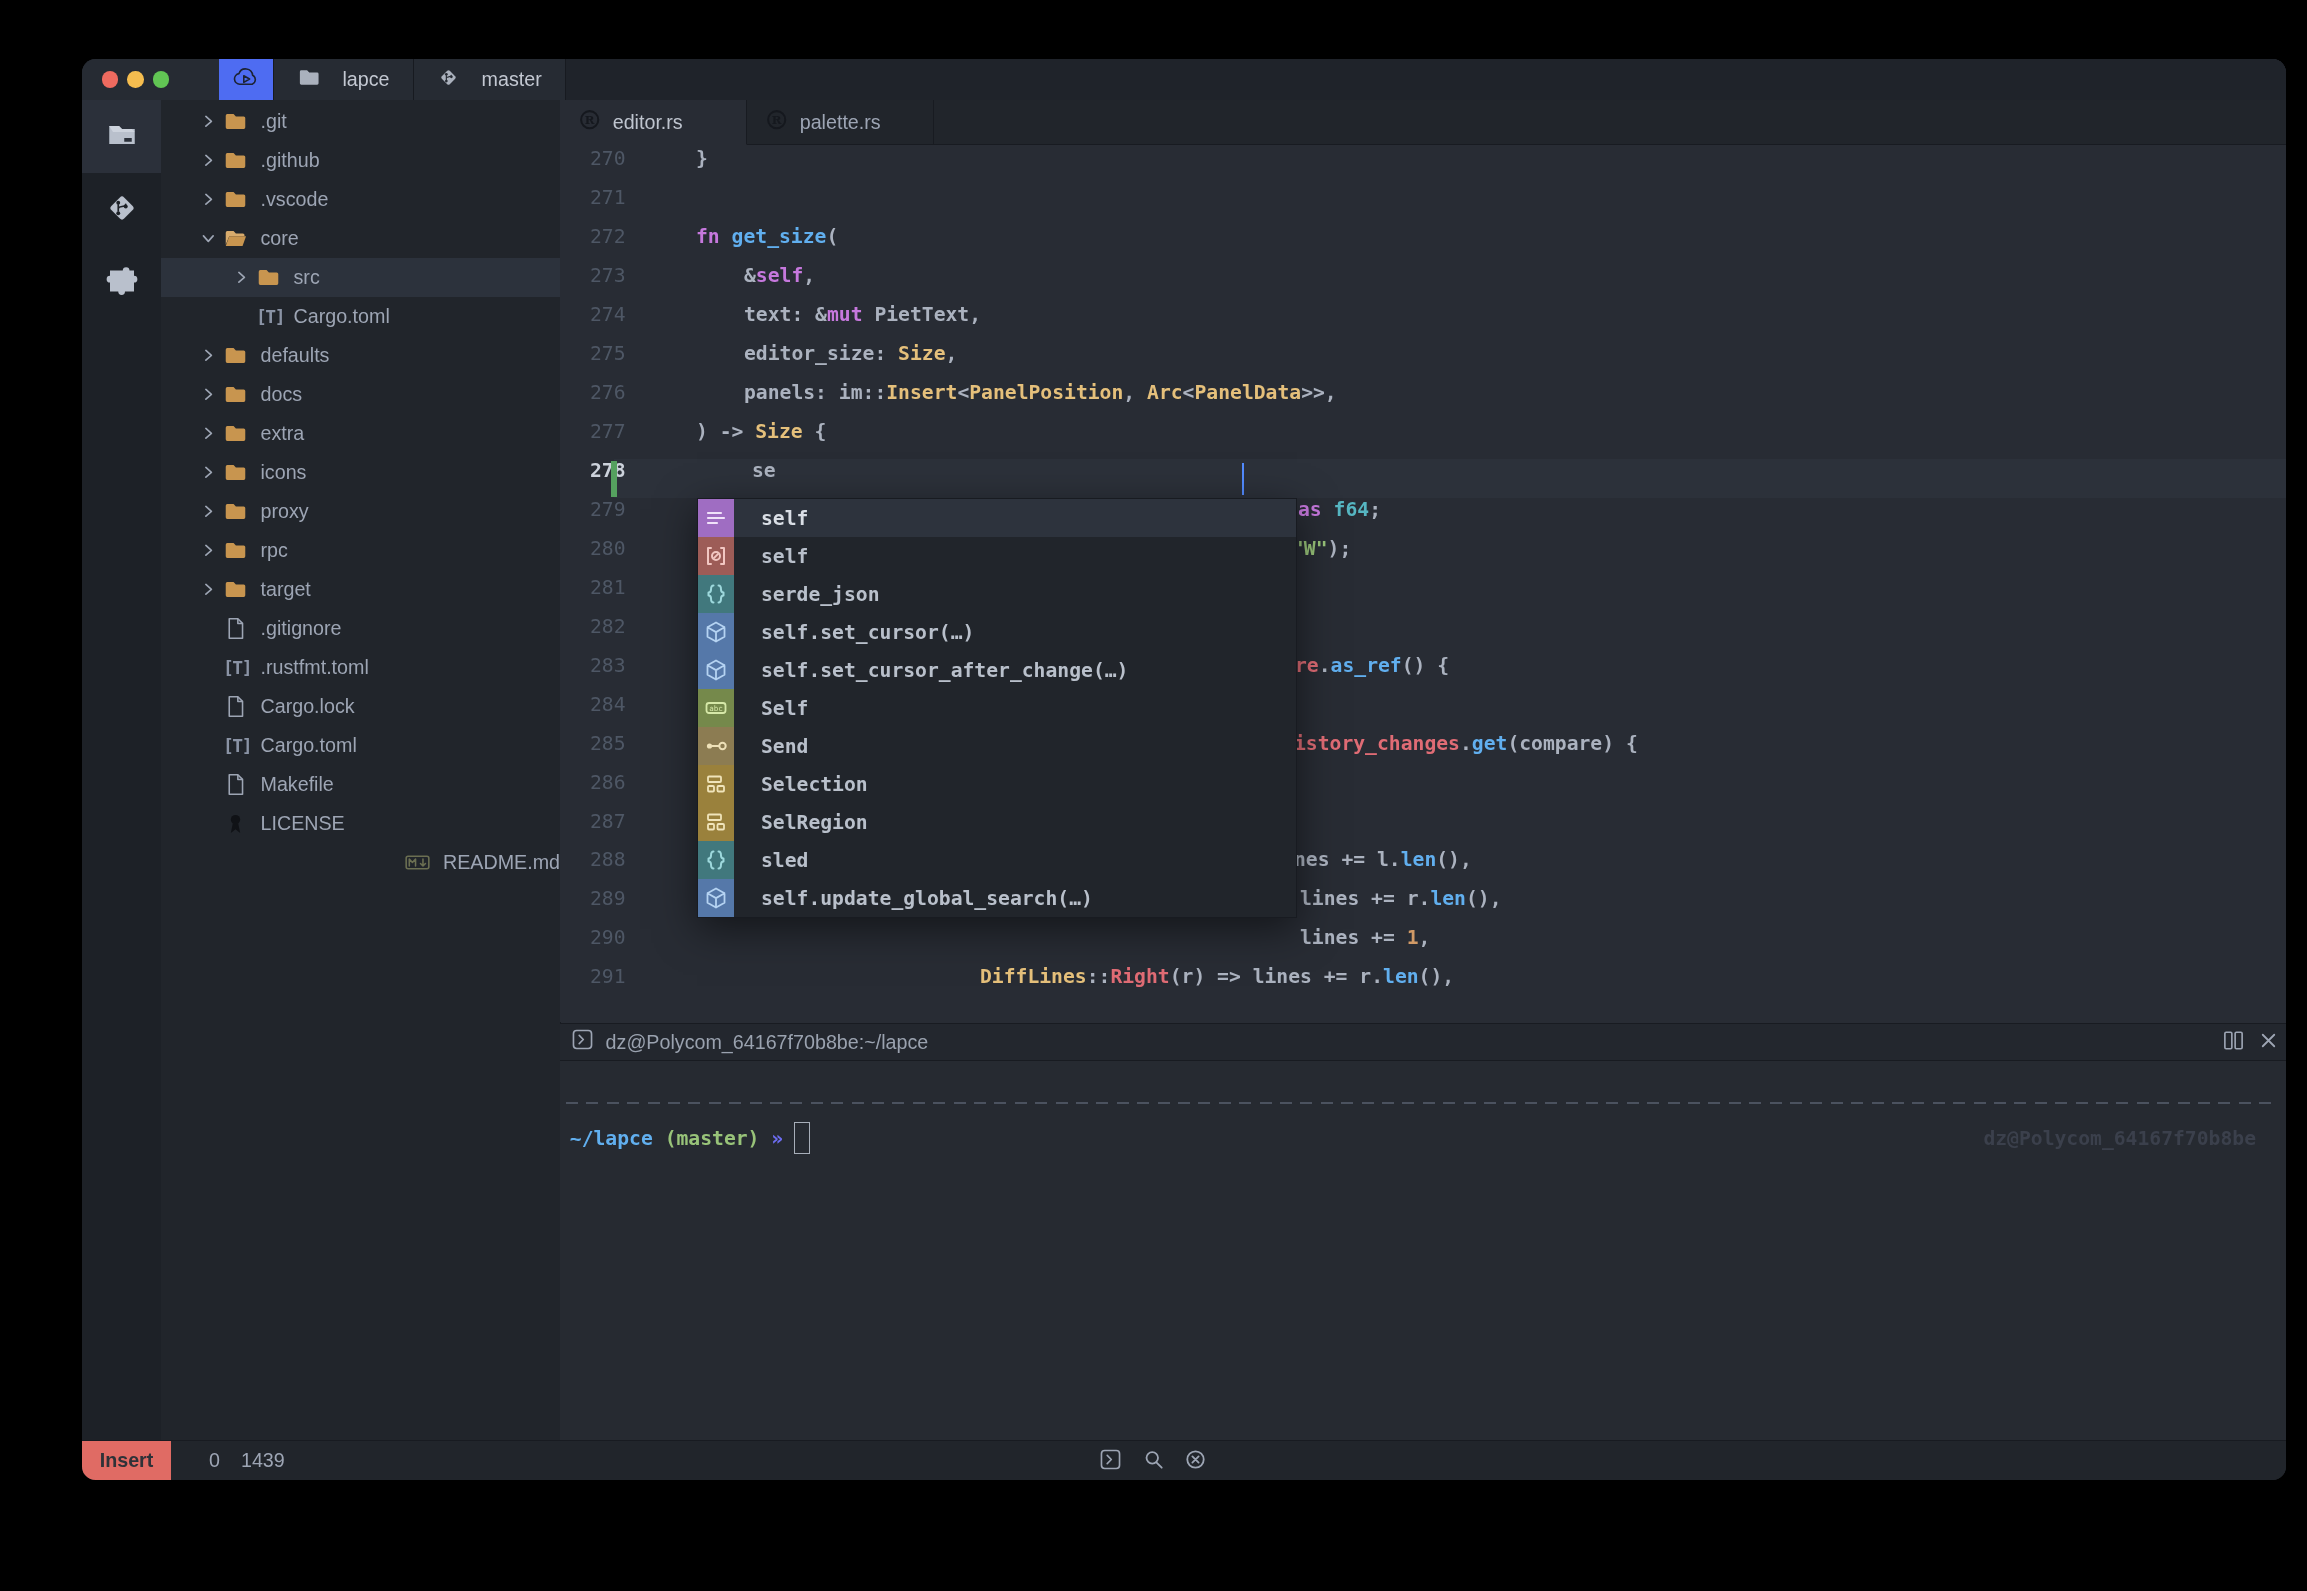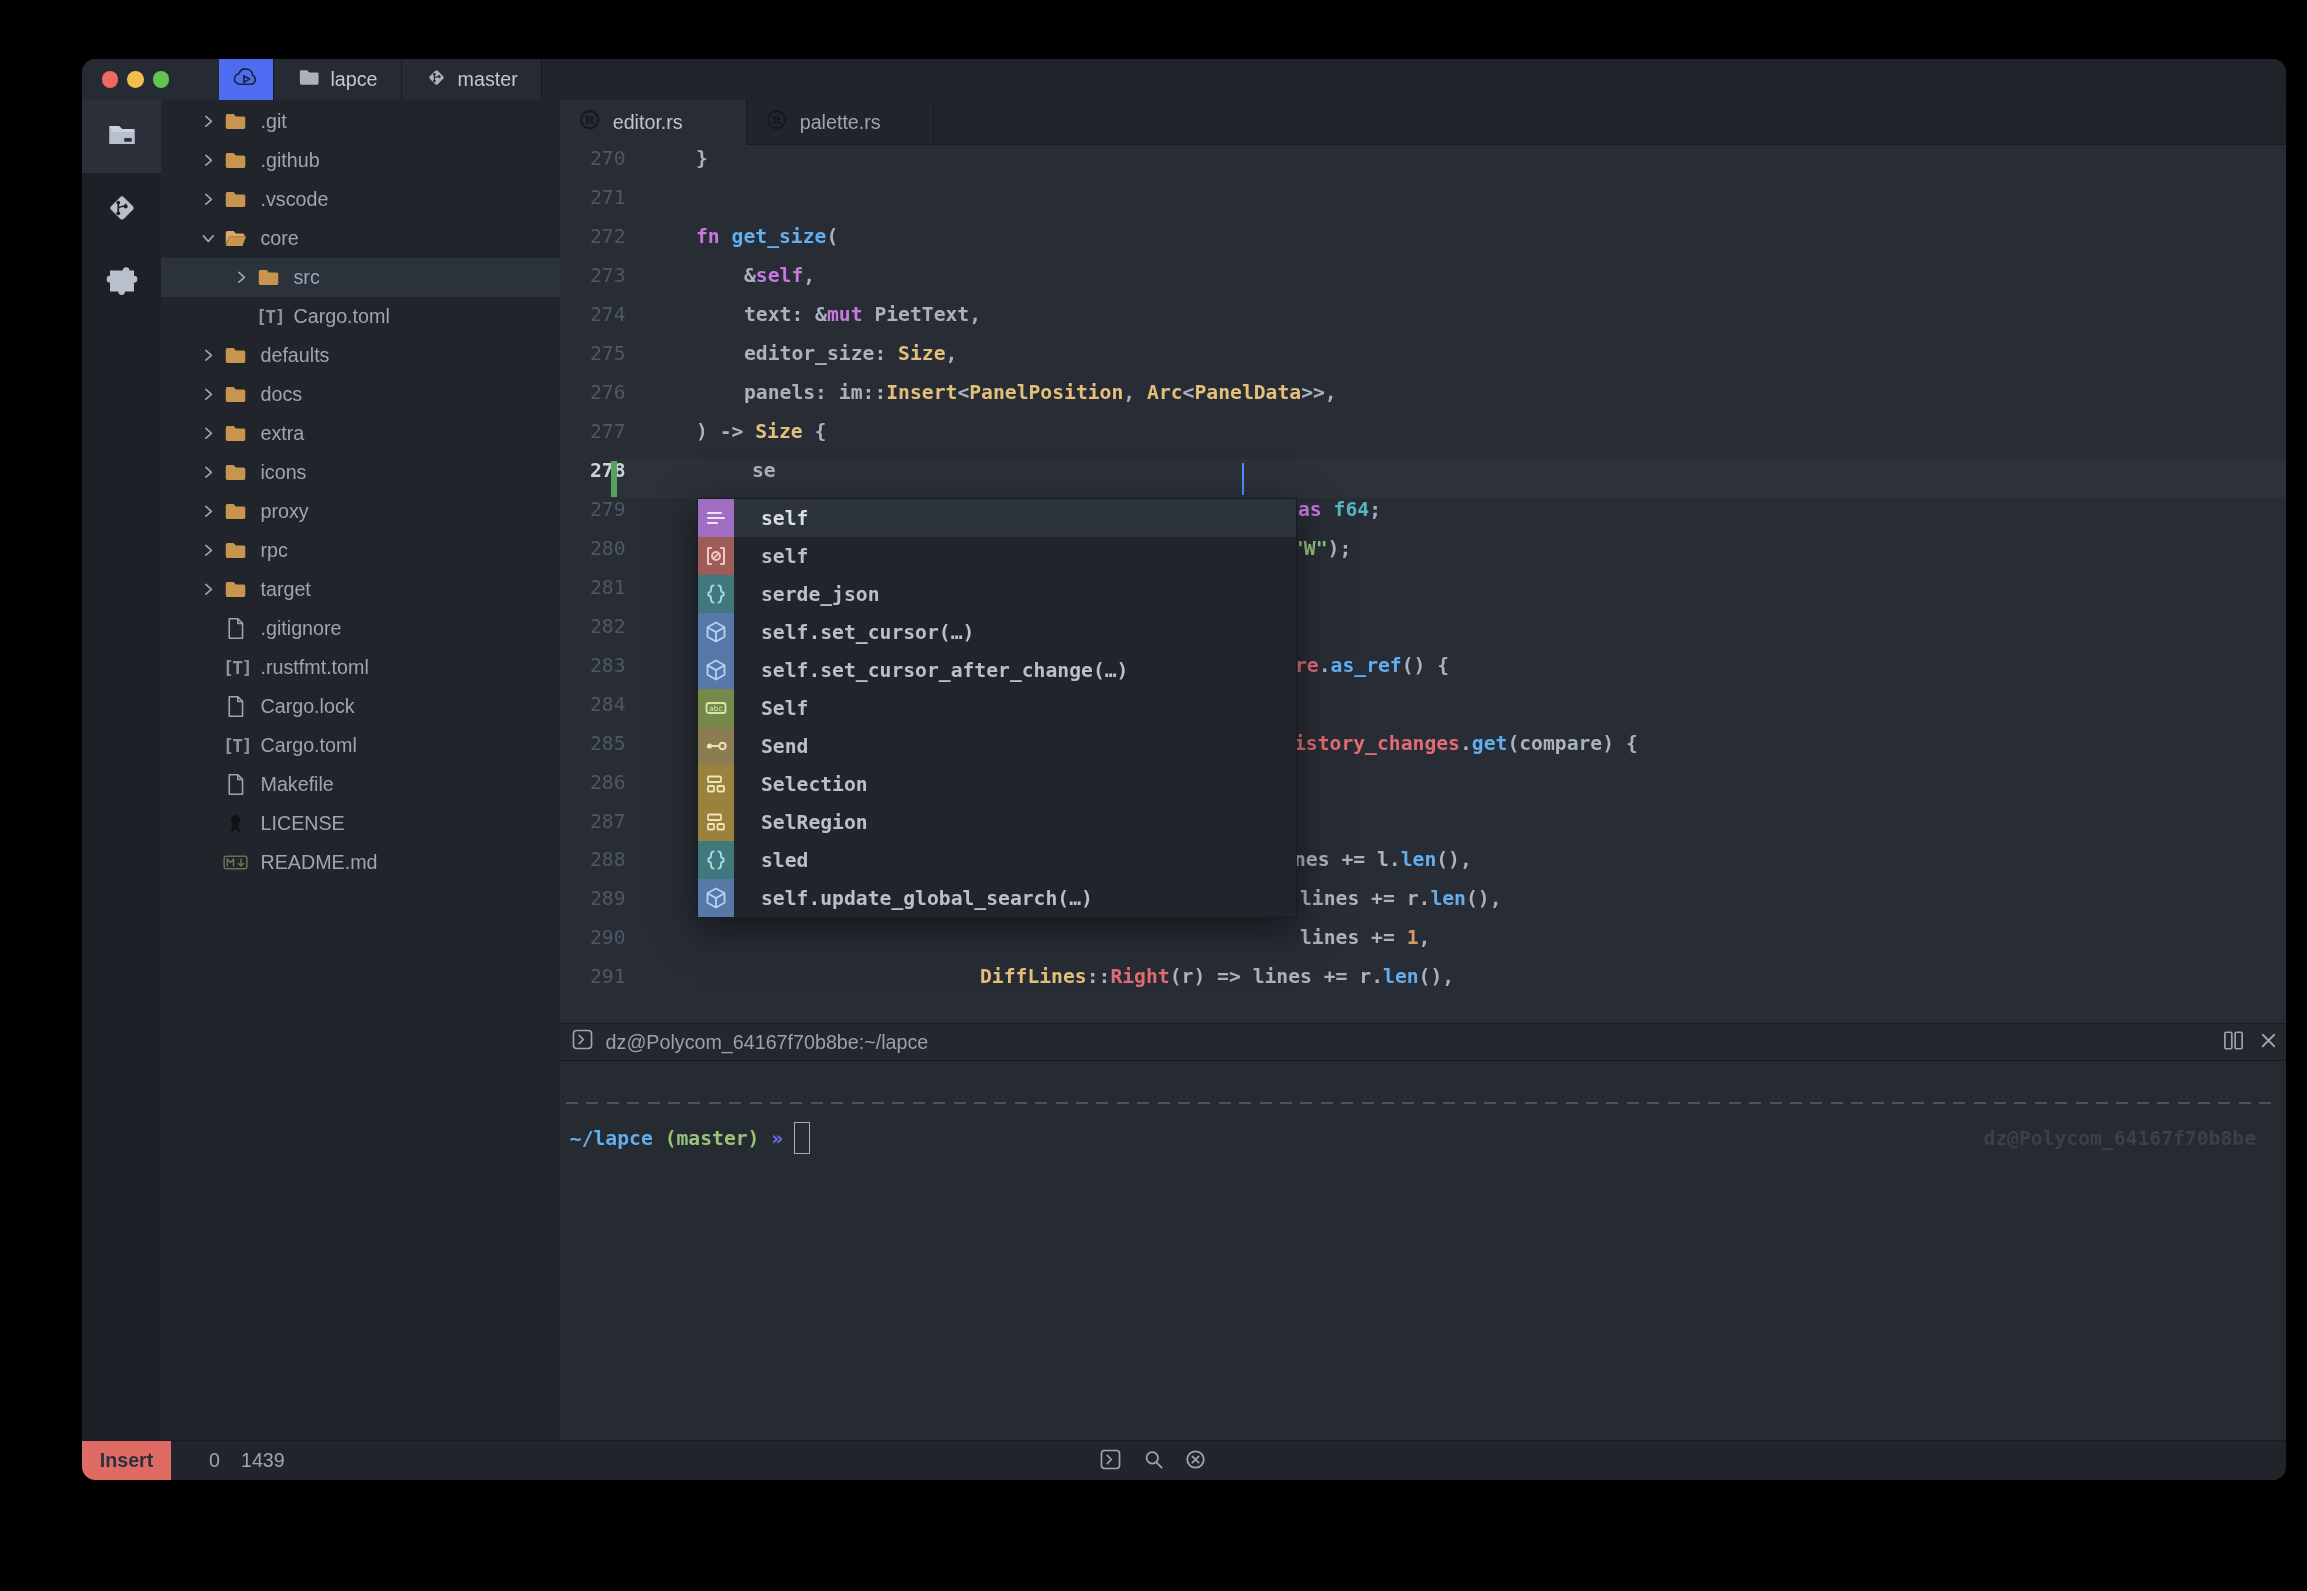--- a/index.html
+++ b/index.html
@@ -5,21 +5,21 @@
   html,body{margin:0;padding:0;background:#000;width:2307px;height:1591px;overflow:hidden;}
   #stage{position:absolute;left:0;top:0;width:2307px;height:1591px;background:#000;font-family:"Liberation Sans",sans-serif;}
   #window{position:absolute;left:82px;top:59px;width:2204px;height:1421px;background:var(--c-window_bg);border-radius:13.6px;overflow:hidden;}
 
   
   #titlebar{position:absolute;left:0;top:0;right:0;height:41px;background:var(--c-titlebar_bg);display:flex;align-items:stretch;}
   #lights{display:flex;align-items:center;gap:9px;padding:0 18px 0 19.7px;}
   .light{width:16.6px;height:16.6px;border-radius:50%;}
   #cloud-btn{width:54px;background:var(--c-accent_blue);display:flex;align-items:center;justify-content:center;margin-left:32px;}
   #cloud-btn svg{width:32px;height:32px;}
-  .chip{display:flex;align-items:center;gap:10px;padding:0 23px;border-left:1.5px solid #171a20;border-right:1.5px solid #171a20;font-size:19.7px;color:#c3c8d2;justify-content:flex-end;}
+  .chip{display:flex;align-items:center;gap:22px;padding:0 23px;border-left:1.5px solid #171a20;border-right:1.5px solid #171a20;font-size:19.7px;color:#c3c8d2;justify-content:flex-end;}
   .chip + .chip{border-left:none;}
   .chip svg{width:23px;height:23px;}
   #titlebar-rest{flex:1;background:var(--c-titlebar_dark);display:flex;justify-content:flex-end;align-items:center;padding-right:18px;}
 
   
   #activitybar{position:absolute;left:0;top:41px;bottom:39px;width:79px;background:var(--c-activity_bg);border-right:0.8px solid var(--c-border);}
   .act-item{width:79px;height:73px;display:flex;align-items:center;justify-content:center;}
   .act-item.active{background:#2b303a;}
   .act-item svg{width:36px;height:36px;}
 
@@ -395,21 +395,21 @@
               </svg>
             </span>
             <span class="ticon">
               <svg viewBox="0 0 32 32">
                 <circle cx="16" cy="11" r="6" fill="#101216"></circle>
                 <path d="M12.5 16l-2.5 12 6-4.5 6 4.5-2.5-12" fill="#101216"></path>
               </svg>
             </span>
             <span class="tree-label">LICENSE</span>
           </div>
-          <div class="tree-row" style="padding-left: 32px;">
+          <div class="tree-row" style="padding-left: 32px; justify-content: flex-end;">
             <span class="chev hidden">
               <svg viewBox="0 0 24 24">
                 <path d="M8.5 5l8 7-8 7" stroke="#9da5b4" stroke-width="2.4" stroke-linecap="round" stroke-linejoin="round" fill="none"></path>
               </svg>
             </span>
             <span class="ticon">
               <svg viewBox="0 0 32 32">
                 <rect x="1.5" y="8" width="29" height="16" rx="2.5" stroke="#6b6f52" stroke-width="2" fill="none"></rect>
                 <path d="M5.5 20.5v-9l4 4.5 4-4.5v9M23 11.5v9M23 20.5l-3.2-3.2M23 20.5l3.2-3.2" stroke="#6b6f52" stroke-width="2" stroke-linecap="round" stroke-linejoin="round" fill="none"></path>
               </svg>

